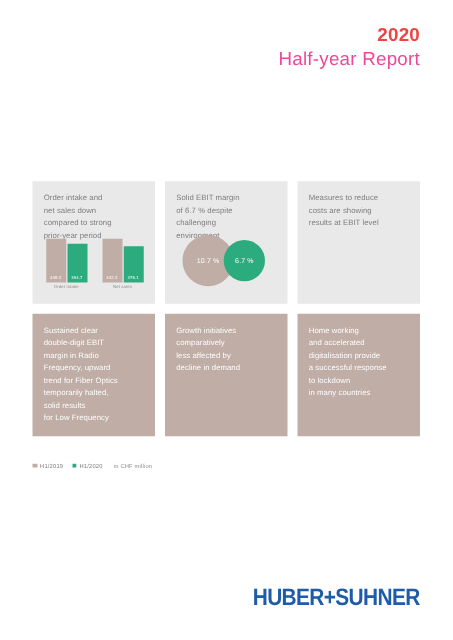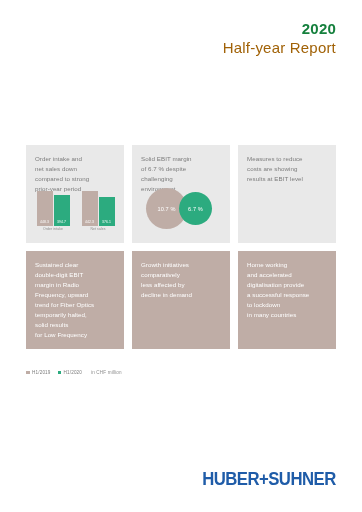--- a/index.html
+++ b/index.html
@@ -26,27 +26,27 @@
   .header {
     position: absolute;
     top: 20px;
     right: 26px;
     text-align: right;
     line-height: 1.18;
   }
   .header-year {
     font-size: 15px;
     font-weight: bold;
-    color: #15803d;
+    color: #ef4444;
     letter-spacing: 0.2px;
   }
   .header-sub {
     font-size: 15px;
     font-weight: normal;
-    color: #a16207;
+    color: #ec4899;
     letter-spacing: 0.2px;
     margin-top: 1px;
   }
 
   
   .grid {
     position: absolute;
     left: 26px;
     top: 145px;
     width: 310px;

